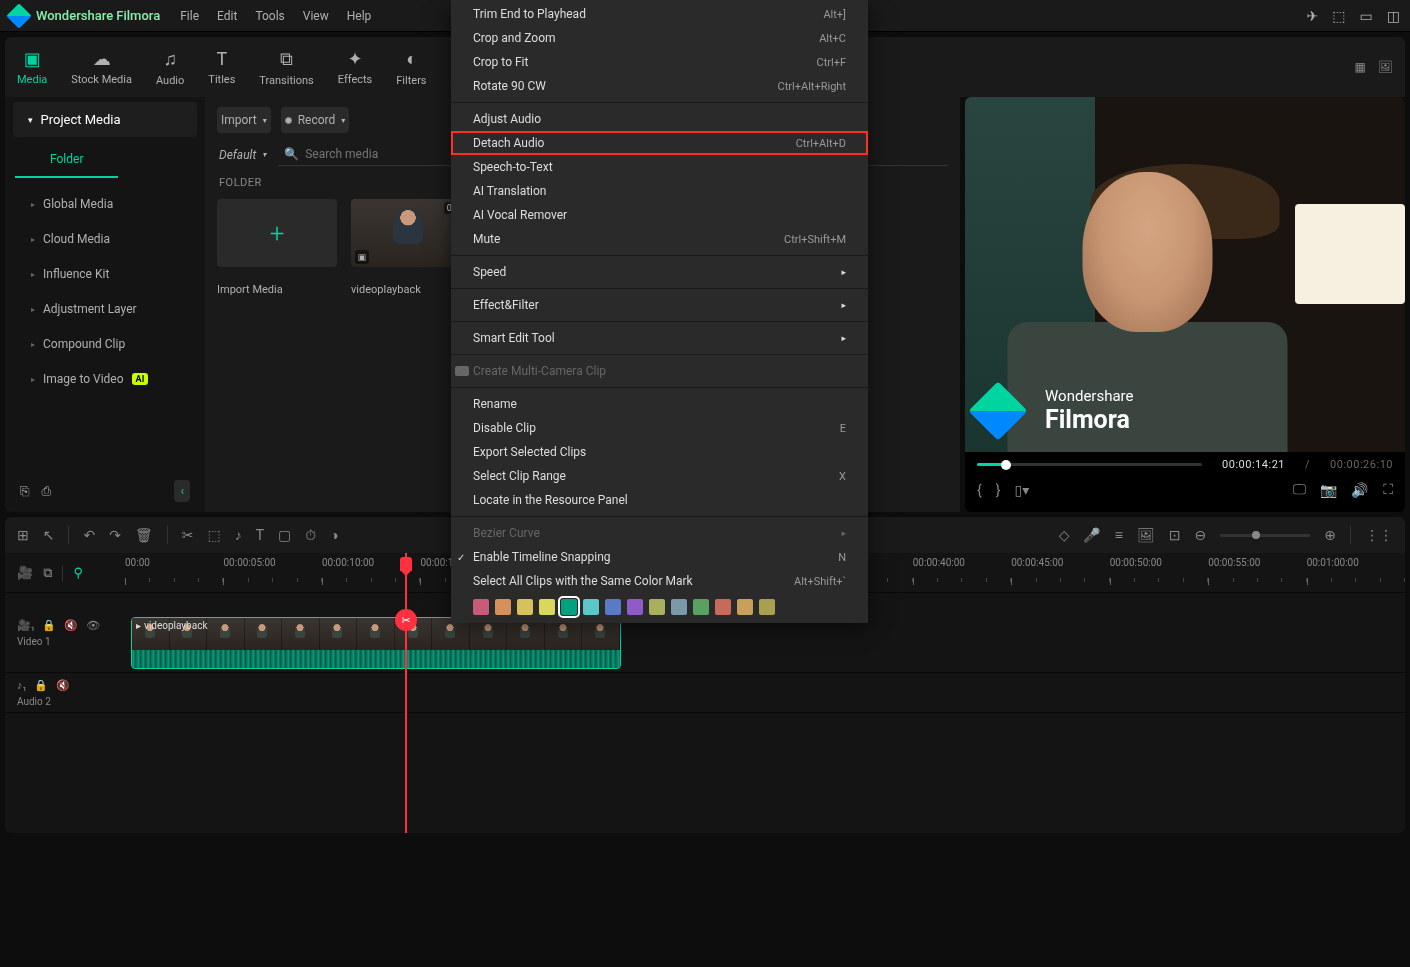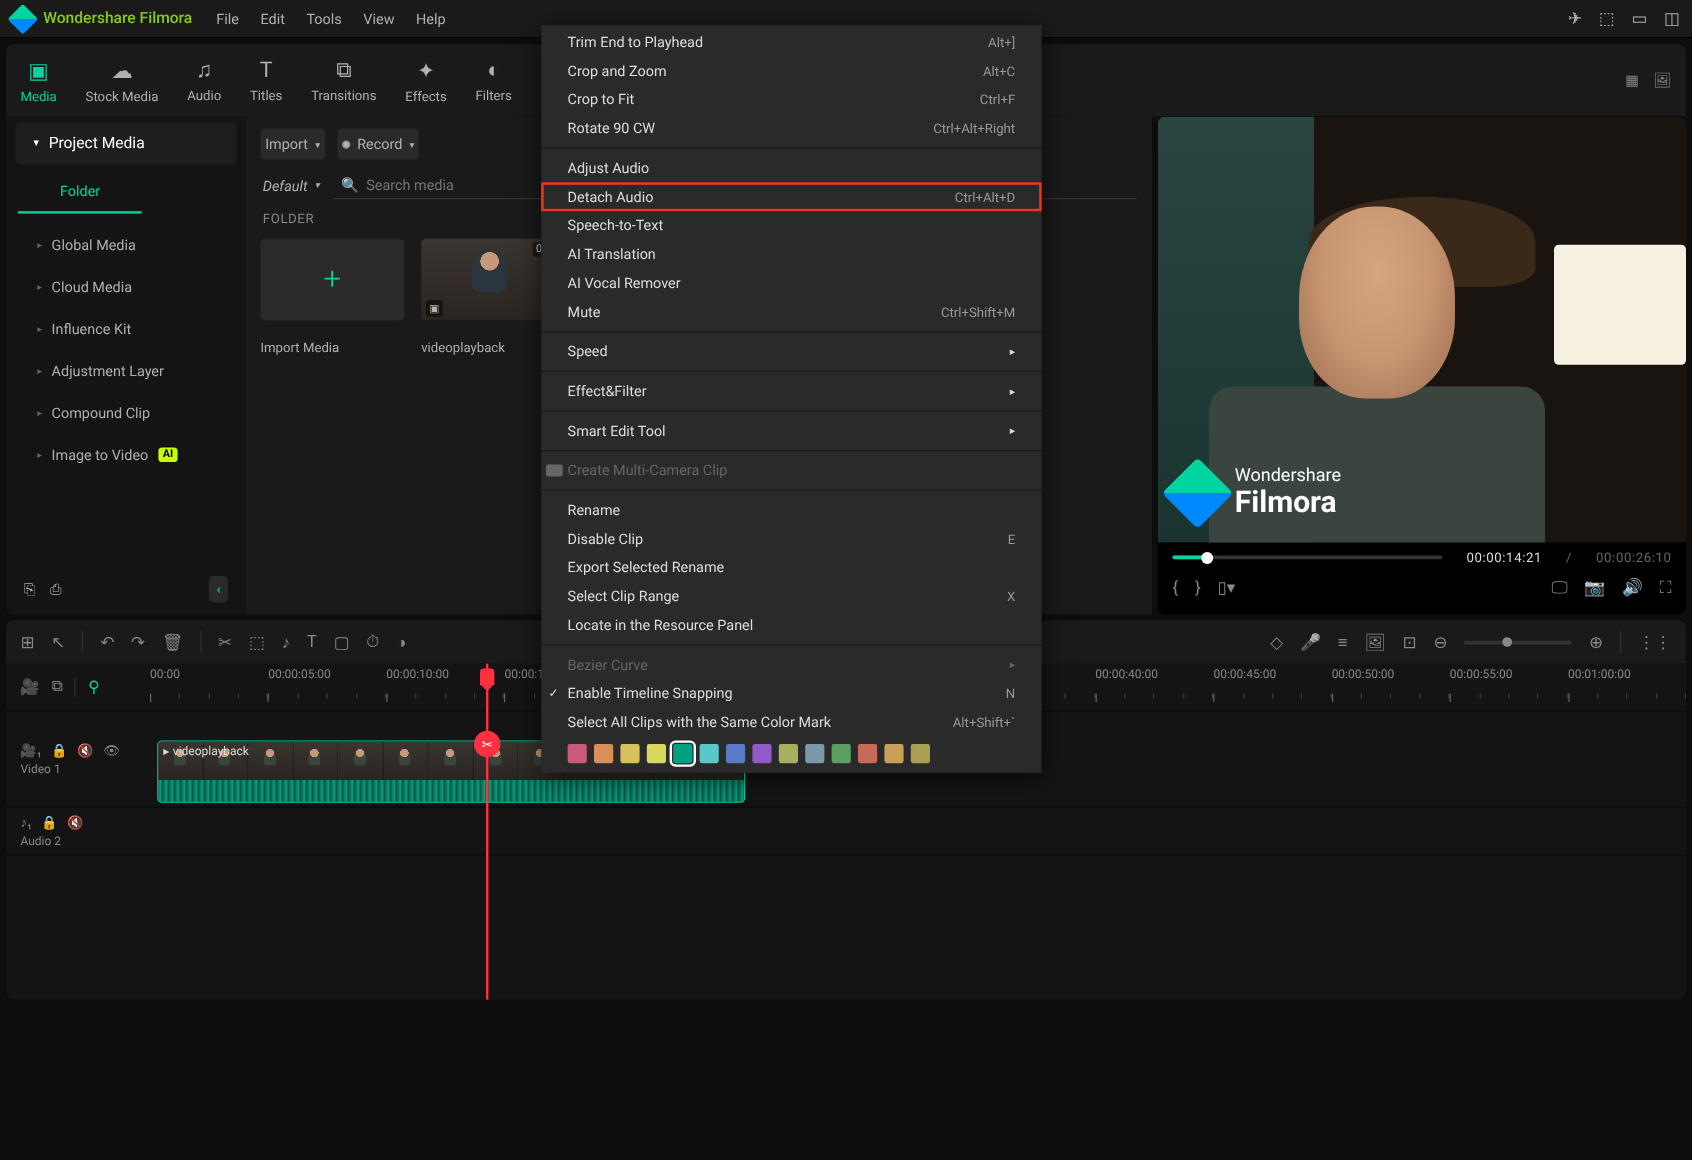--- a/index.html
+++ b/index.html
@@ -1,21 +1,21 @@
 <!DOCTYPE html>
 <html><head>
 <meta charset="utf-8">
 <style>
 * { margin:0; padding:0; box-sizing:border-box; font-family:-apple-system,BlinkMacSystemFont,"Segoe UI",Roboto,sans-serif; }
 body { background:#0d0d0d; color:#b0b0b0; font-size:12px; width:1410px; height:967px; overflow:hidden; position:relative; }
 
 
 .titlebar { height:32px; background:#1a1a1a; display:flex; align-items:center; padding:0 10px; border-bottom:1px solid #000; }
 .logo { width:18px; height:18px; background:linear-gradient(135deg,#00d4a0 50%,#0088ff 50%); transform:rotate(45deg); margin-right:8px; border-radius:2px;}
-.app-title { color:#84cc16; font-size:13px; font-weight:500; margin-right:20px; }
+.app-title { color:#86efac; font-size:13px; font-weight:500; margin-right:20px; }
 .menubar { display:flex; gap:18px; }
 .menubar span { color:#b0b0b0; cursor:pointer; }
 .title-right { margin-left:auto; display:flex; gap:14px; font-size:14px;}
 .title-right span { cursor:pointer; }
 
 
 .toptabs { height:60px; background:#1a1a1a; display:flex; margin:5px 5px 0 5px; border-radius:6px 6px 0 0; }
 .toptab { display:flex; flex-direction:column; align-items:center; justify-content:center; padding:0 12px; gap:4px; cursor:pointer; }
 .toptab.active .toptab-label { color:#00d4a0; }
 .toptab.active .toptab-icon { color:#00d4a0; }
@@ -60,35 +60,35 @@
 
 
 .preview { width:440px; background:#000; position:relative; margin-left:5px; border-radius:6px; overflow:hidden;}
 .preview-img { width:100%; height:355px; background:#1a1410; position:relative; overflow:hidden;}
 .preview-person { position:absolute; left:50%; top:62%; transform:translate(-50%,-50%); }
 .preview-person .head { width:130px;height:160px;background:radial-gradient(ellipse at 50% 35%,#d4a582 0%,#c89572 50%,#b08060 75%); border-radius:48% 48% 42% 42%; position:relative;}
 .preview-person .hair { position:absolute; top:-8px; left:8px; right:8px; height:75px; background:#3a2818; border-radius:50% 50% 20% 20%;}
 .preview-person .body { width:280px; height:140px; background:#3a4540; border-radius:20px 20px 0 0; margin-top:-10px; margin-left:-75px;}
 .preview-bg-left { position:absolute; left:0; top:0; width:130px; height:100%; background:linear-gradient(180deg,#2a4540,#1a3530);}
 .preview-bg-right { position:absolute; right:0; top:30%; width:110px; height:100px; background:#f5f0e0; border-radius:4px;}
-.preview-badge { position:absolute; left:12px; bottom:18px; display:flex; align-items:center; gap:10px;}
+.preview-badge { position:absolute; left:12px; bottom:18px; display:flex; align-items:center; gap:26px;}
 .preview-badge .blogo { width:42px;height:42px;background:linear-gradient(135deg,#00d4a0 50%,#0088ff 50%);transform:rotate(45deg);border-radius:4px;}
 .preview-badge .btxt1 { color:#fff; font-size:15px; font-weight:400;}
 .preview-badge .btxt2 { color:#fff; font-size:25px; font-weight:700;}
 .preview-controls { padding:6px 12px; display:flex; align-items:center; gap:20px;}
 .preview-slider { flex:1; height:3px; background:#333; position:relative; border-radius:2px;}
 .preview-slider .prog { position:absolute; left:0; top:0; height:100%; width:13%; background:#00d4a0; border-radius:2px;}
 .preview-slider .knob { position:absolute; left:13%; top:50%; transform:translate(-50%,-50%); width:10px;height:10px;background:#fff;border-radius:50%;}
 .preview-time { font-size:11px; color:#ddd; letter-spacing:0.5px;}
 .preview-time.dim{color:#666;}
 .preview-tools { padding:4px 12px 8px; display:flex; align-items:center; gap:14px; font-size:14px; color:#888;}
 .preview-tools .spacer{flex:1;}
 
 
-.ctxmenu { position:absolute; left:451px; top:0; width:417px; background:#2a2a2a; box-shadow:0 4px 20px rgba(0,0,0,0.6); z-index:100; padding:2px 0;margin-top:21px;}
+.ctxmenu { position:absolute; left:451px; top:0; width:417px; background:#2a2a2a; box-shadow:0 4px 20px rgba(0,0,0,0.6); z-index:100; padding:2px 0;}
 .ctx-item { padding:5px 22px; display:flex; align-items:center; font-size:12px; color:#ddd; cursor:pointer; position:relative;}
 .ctx-item.highlighted { border:2px solid #ff3020; padding:3px 20px; }
 .ctx-item.disabled { color:#666; }
 .ctx-item .shortcut { margin-left:auto; font-size:11px; color:#999;}
 .ctx-item .sub-arrow { margin-left:auto; font-size:9px; }
 .ctx-item .check { position:absolute; left:6px; font-size:10px;}
 .ctx-item .cam-icon{position:absolute;left:4px;width:14px;height:10px;background:#666;border-radius:2px;}
 .ctx-sep { height:1px; background:#1a1a1a; margin:4px 0; }
 .ctx-colors { display:flex; gap:6px; padding:6px 22px;}
 .ctx-color { width:16px;height:16px;border-radius:2px;cursor:pointer;}
@@ -372,21 +372,21 @@
     </div>
     <div class="ctx-sep"></div>
     <div class="ctx-item">
       <span>Rename</span>
     </div>
     <div class="ctx-item">
       <span>Disable Clip</span>
       <span class="shortcut">E</span>
     </div>
     <div class="ctx-item">
-      <span>Export Selected Rename</span>
+      <span>Export Selected Clips</span>
     </div>
     <div class="ctx-item">
       <span>Select Clip Range</span>
       <span class="shortcut">X</span>
     </div>
     <div class="ctx-item">
       <span>Locate in the Resource Panel</span>
     </div>
     <div class="ctx-sep"></div>
     <div class="ctx-item disabled">

